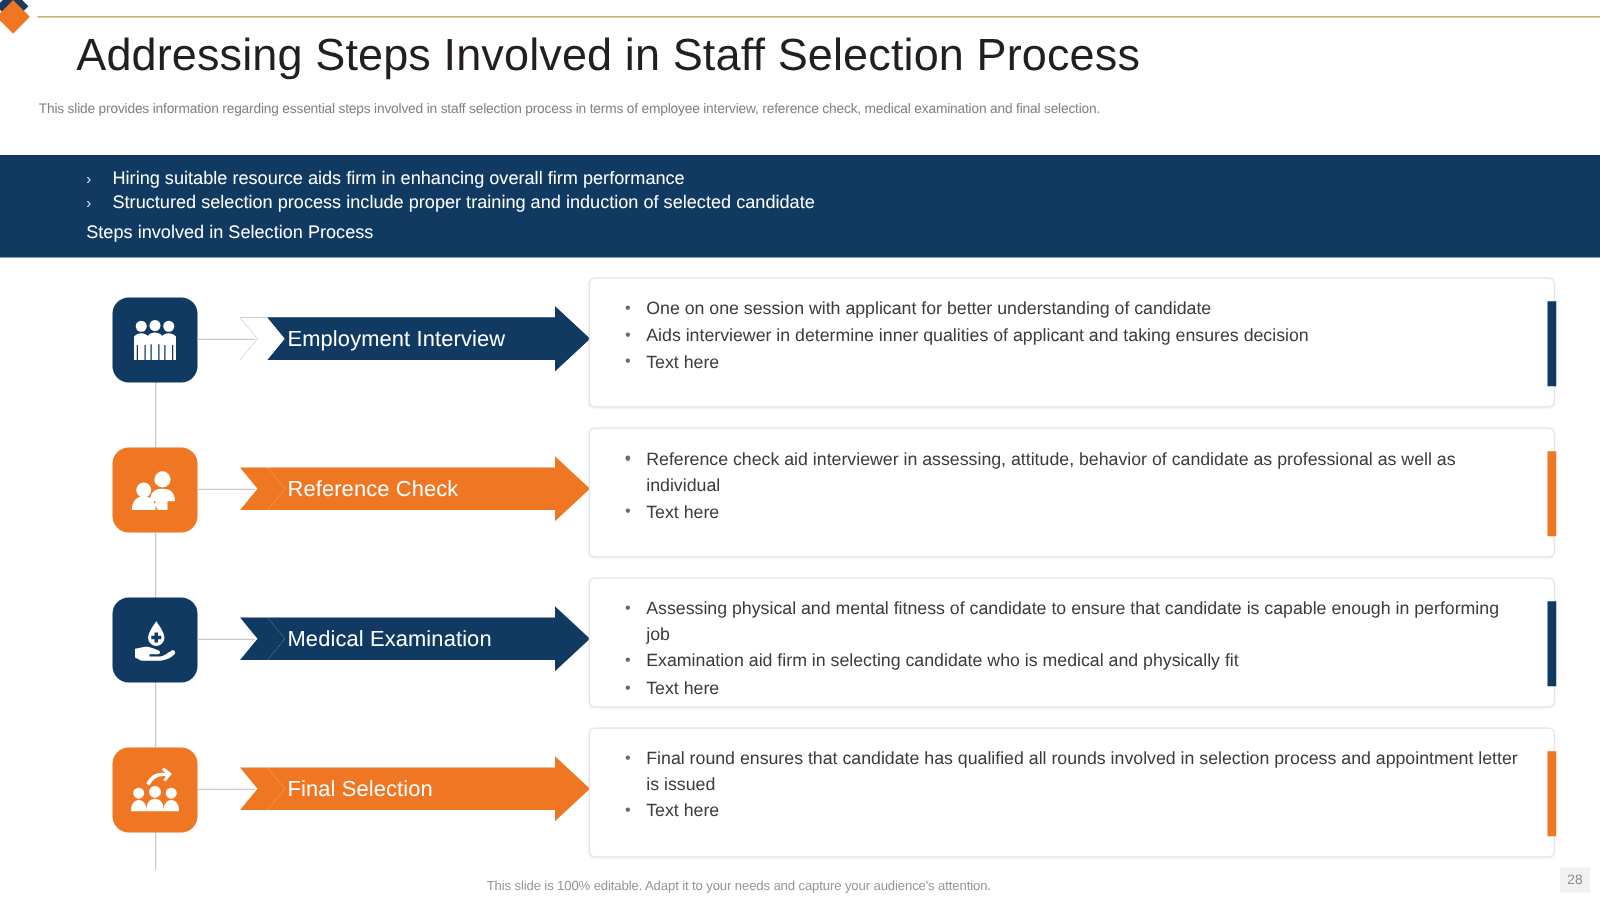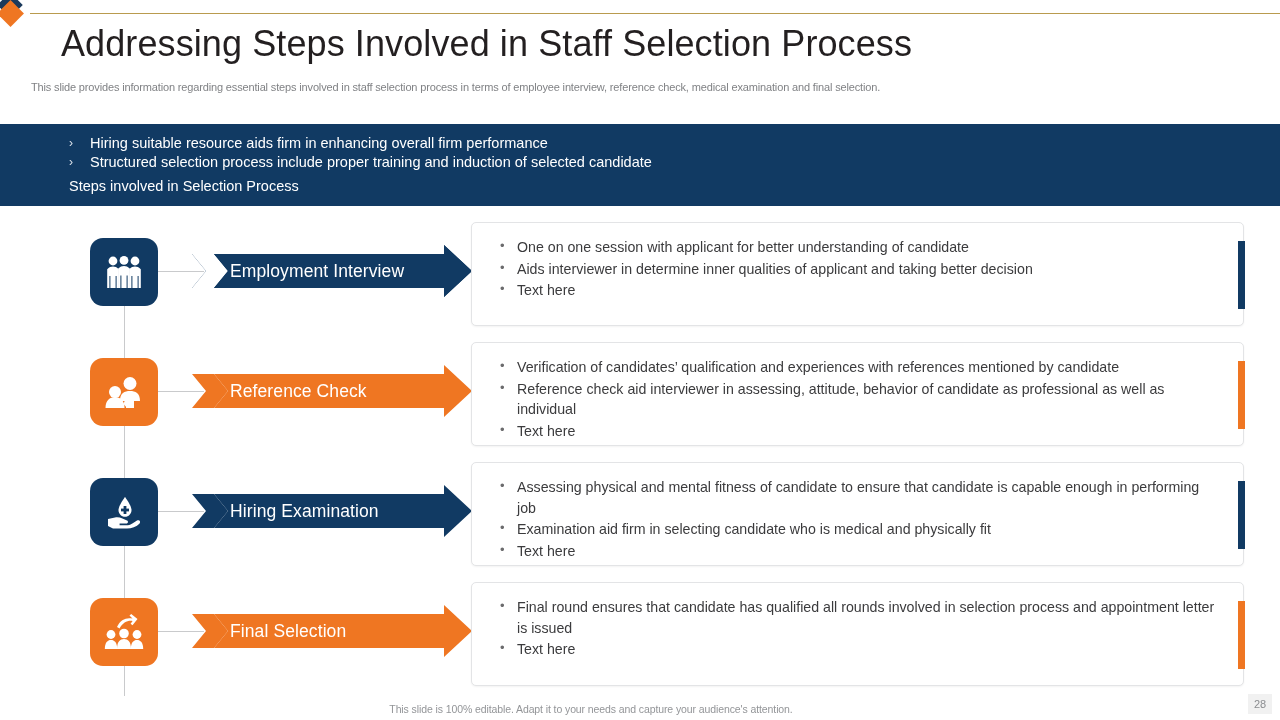--- a/index.html
+++ b/index.html
@@ -288,21 +288,21 @@
       <svg width="280" height="54" viewBox="0 0 280 54">
         <path d="M0 10 L14 27 L0 44 L252 44 L252 53 L280 27 L252 1 L252 10 Z" fill="#113a63"></path>
         <path d="M0 10 L14 27 L0 44 L22 44 L36 27 L22 10 Z" fill="#ffffff"></path>
         <path d="M22 10 L36 27 L22 44 L252 44 L252 53 L280 27 L252 1 L252 10 Z" fill="#113a63"></path>
       </svg>
       <div class="arrow-label">Employment Interview</div>
     </div>
     <div class="card">
       <ul>
         <li><span class="dot">•</span><span>One on one session with applicant for better understanding of candidate</span></li>
-        <li><span class="dot">•</span><span>Aids interviewer in determine inner qualities of applicant and taking better decision</span></li>
+        <li><span class="dot">•</span><span>Aids interviewer in determine inner qualities of applicant and taking ensures decision</span></li>
         <li><span class="dot">•</span><span>Text here</span></li>
       </ul>
       <div class="card-accent navy"></div>
     </div>
   </div>
 
   <div class="row row-2">
     <div class="icon-tile orange">
       <svg width="40" height="34" viewBox="0 0 40 34">
         <circle cx="11" cy="17" r="6" fill="#fff"></circle>
@@ -315,21 +315,21 @@
     <div class="stub"></div>
     <div class="arrow-banner">
       <svg width="280" height="54" viewBox="0 0 280 54">
         <path d="M0 10 L14 27 L0 44 L22 44 L36 27 L22 10 Z" fill="#ef7622"></path>
         <path d="M22 10 L36 27 L22 44 L252 44 L252 53 L280 27 L252 1 L252 10 Z" fill="#ef7622"></path>
       </svg>
       <div class="arrow-label">Reference Check</div>
     </div>
     <div class="card">
       <ul>
-        <li><span class="dot">•</span><span>Verification of candidates’ qualification and experiences with references mentioned by candidate</span></li>
+        <li><span class="dot">•</span></li>
         <li><span class="dot">•</span><span>Reference check aid interviewer in assessing, attitude, behavior of candidate as professional as well as individual</span></li>
         <li><span class="dot">•</span><span>Text here</span></li>
       </ul>
       <div class="card-accent orange"></div>
     </div>
   </div>
 
   <div class="row row-3">
     <div class="icon-tile navy">
       <svg width="40" height="34" viewBox="0 0 40 34">
@@ -338,21 +338,21 @@
         <rect x="17" y="13.6" width="8" height="2.8" fill="#113a63"></rect>
         <path d="M4 24 L11 22.6 C13.6 22 16 22.6 18.4 23.6 L23 25.4 C24.6 26 24.2 28.4 22.4 28.4 L15.6 28.4 L15.6 30.2 L24 30.2 C26.6 30.2 30 27.4 33 25.6 C35 24.4 37.2 26.6 35.6 28.4 C32.6 31.8 27.4 33.6 23 33.6 L9 33.6 L4 31 Z" fill="#fff"></path>
       </svg>
     </div>
     <div class="stub"></div>
     <div class="arrow-banner">
       <svg width="280" height="54" viewBox="0 0 280 54">
         <path d="M0 10 L14 27 L0 44 L22 44 L36 27 L22 10 Z" fill="#113a63"></path>
         <path d="M22 10 L36 27 L22 44 L252 44 L252 53 L280 27 L252 1 L252 10 Z" fill="#113a63"></path>
       </svg>
-      <div class="arrow-label">Hiring Examination</div>
+      <div class="arrow-label">Medical Examination</div>
     </div>
     <div class="card">
       <ul>
         <li><span class="dot">•</span><span>Assessing physical and mental fitness of candidate to ensure that candidate is capable enough in performing job</span></li>
         <li><span class="dot">•</span><span>Examination aid firm in selecting candidate who is medical and physically fit</span></li>
         <li><span class="dot">•</span><span>Text here</span></li>
       </ul>
       <div class="card-accent navy"></div>
     </div>
   </div>

